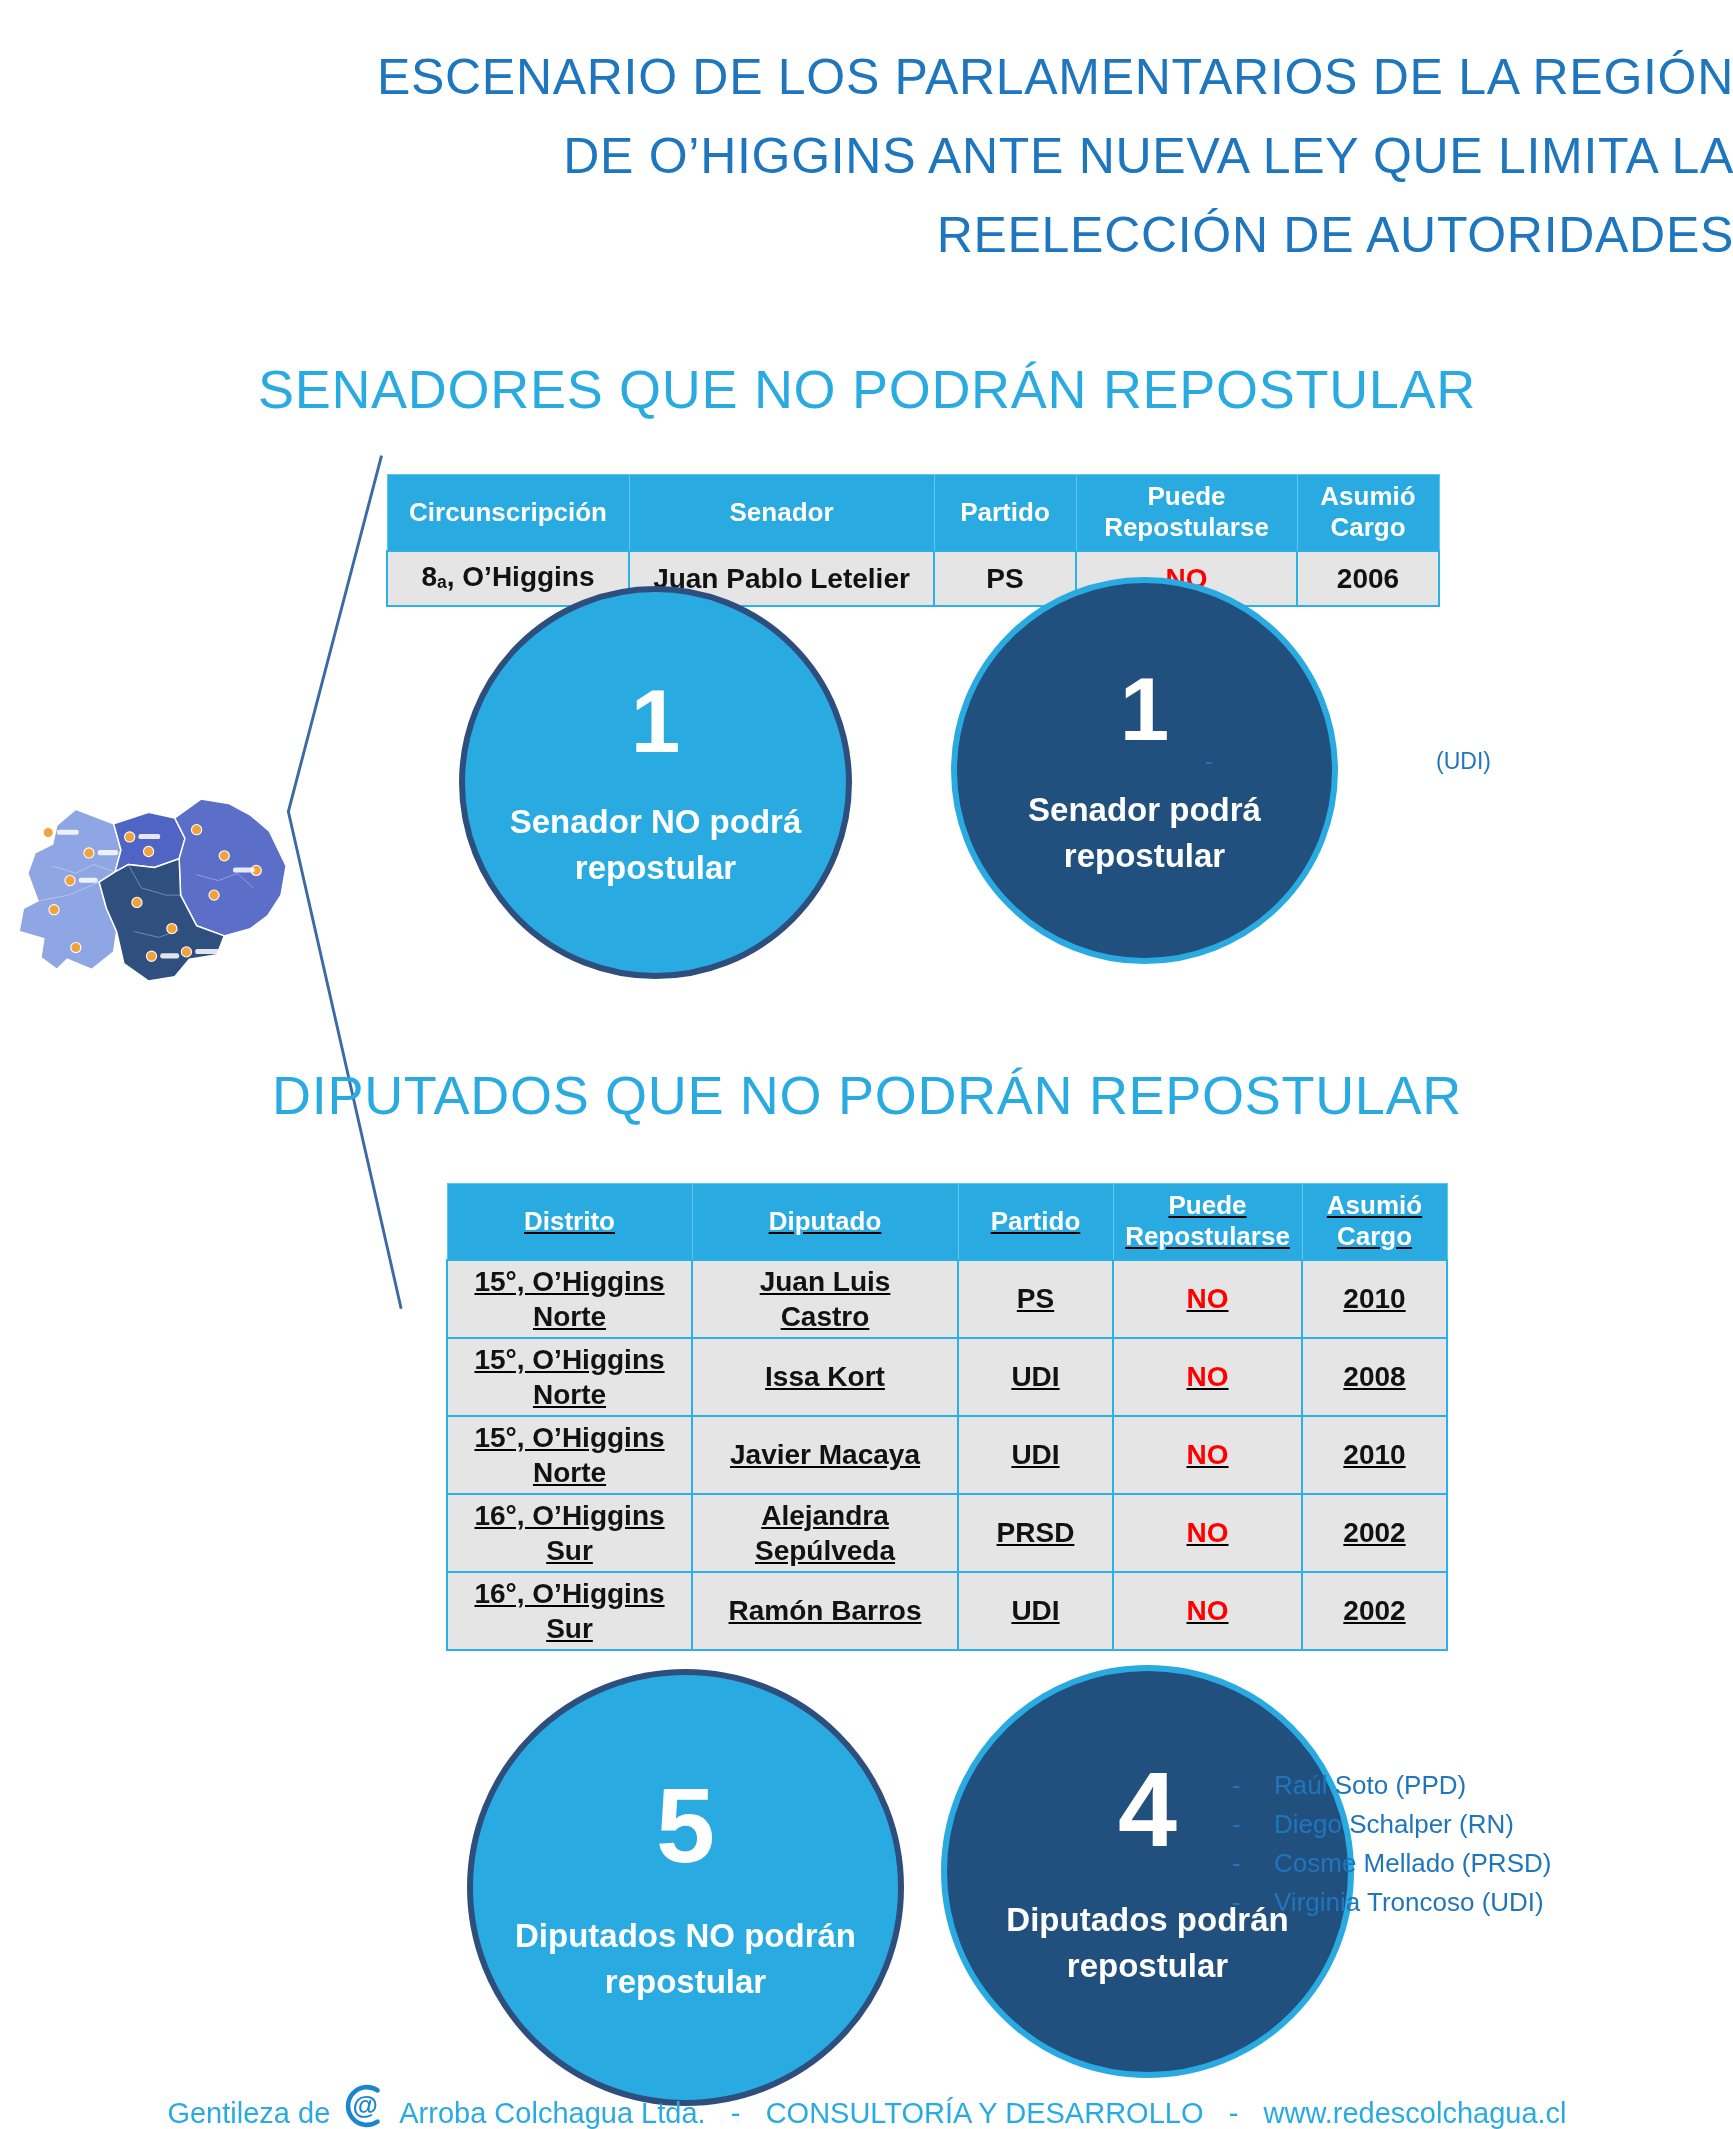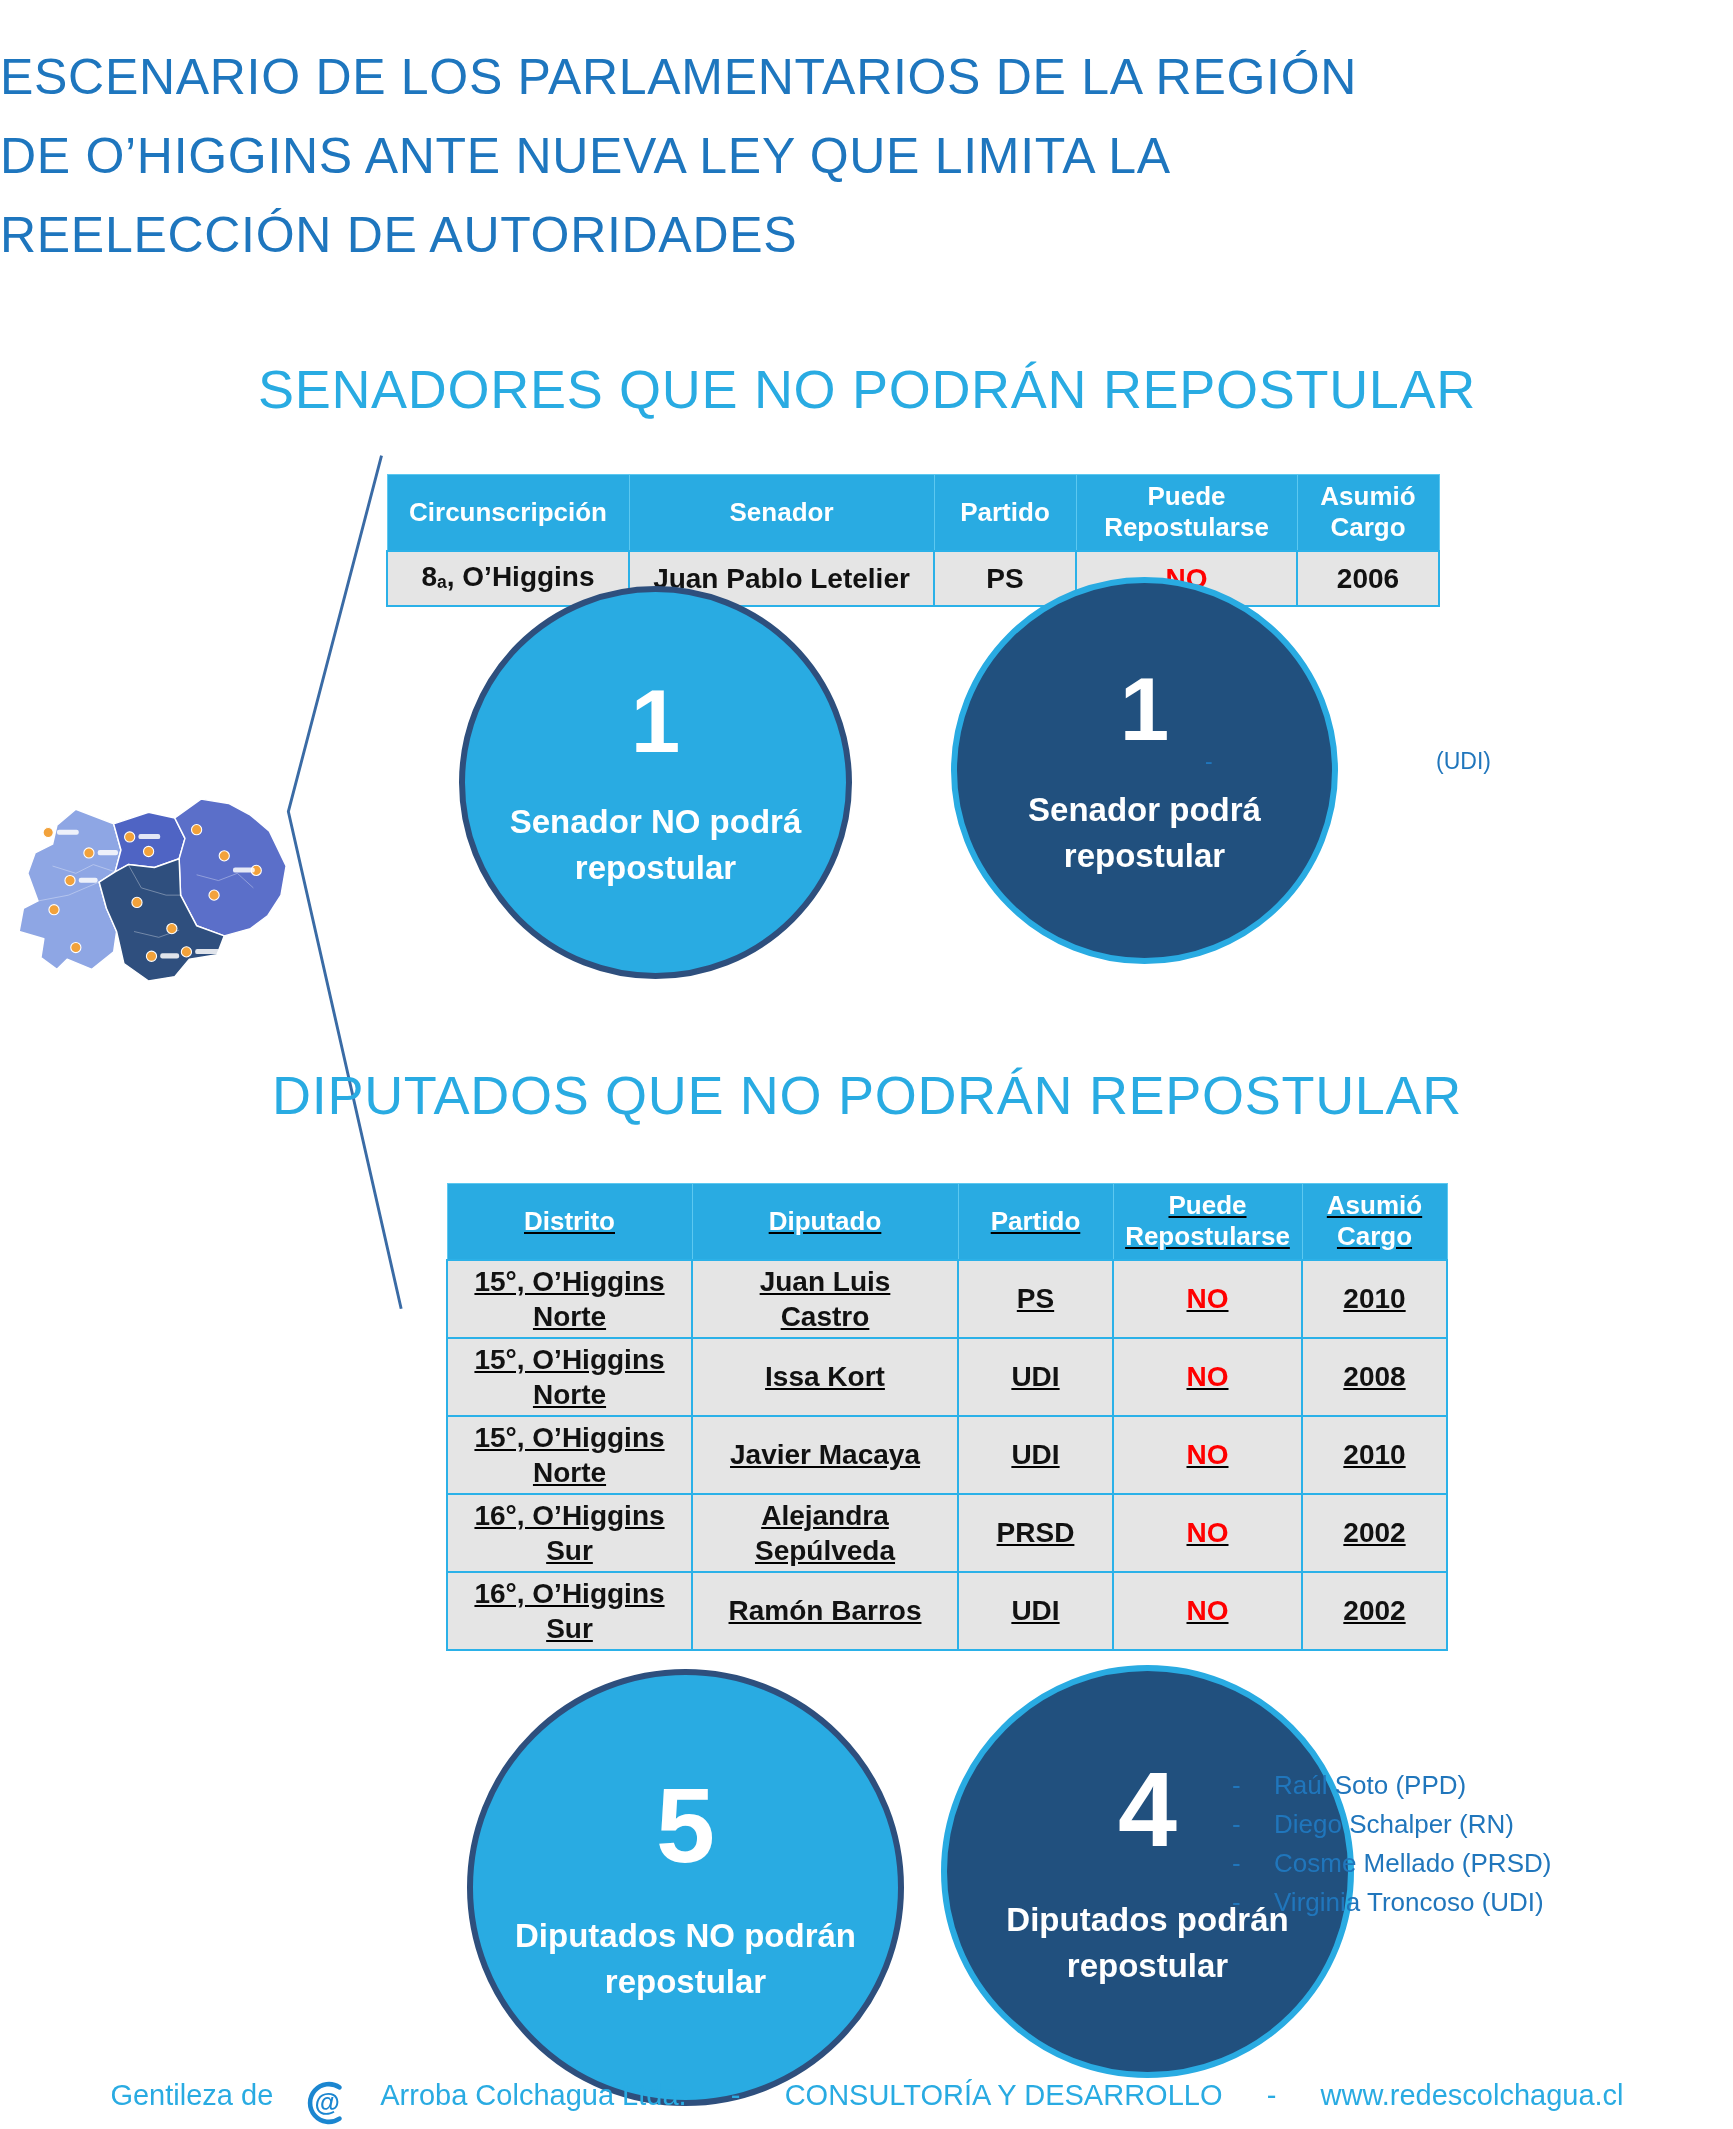--- a/index.html
+++ b/index.html
@@ -3,21 +3,21 @@
 <meta charset="utf-8">
 <style>
   * { margin:0; padding:0; box-sizing:border-box; }
   html,body { background:#ffffff; }
   .page {
     position:relative; width:1734px; height:2129px; background:#ffffff;
     font-family:"Liberation Sans", sans-serif; overflow:hidden;
   }
   
   .main-title {
-    position:absolute; top:38px; left:0; right:0; text-align:left;
+    position:absolute; top:38px; left:0; right:0; text-align:right;
     color:#1E76BE; font-size:50px; line-height:79px; letter-spacing:0.7px; font-weight:400;
   }
   .section-heading {
     position:absolute; left:0; right:0; text-align:center;
     color:#29ABE2; font-size:54px; font-weight:400; letter-spacing:0.7px;
   }
   .heading-senators { top:358px; }
   .heading-deputies { top:1064px; }
   
   table.tbl { border-collapse:collapse; table-layout:fixed; position:absolute;margin-top:24px; }
@@ -63,21 +63,21 @@
   .sen-can-list .name-block { flex:1; text-align:center; }
   .dip-can-list {
     position:absolute; left:1232px; top:1766px;
     color:#2076BC; font-size:26px; line-height:39px;
   }
   .dip-can-list .row { display:flex; }
   .dip-can-list .dash { width:42px; }
   
   .footer {
     position:absolute; left:0; right:0; top:2079px; height:51px;
-    display:flex; justify-content:center; align-items:flex-start; gap:34px;
+    display:flex; justify-content:center; align-items:flex-end; gap:15px;
     color:#29ABE2; font-size:29px;
   }
   .footer .sep { margin:0 10.2px; }
   
   .connector-svg, .map-svg { position:absolute; }
   .connector-svg { left:0; top:0; width:1734px; height:2129px; pointer-events:none; }
   .map-svg { left:5.8px; top:786px; width:291px; height:211px; }
 </style>
 </head>
 <body>

